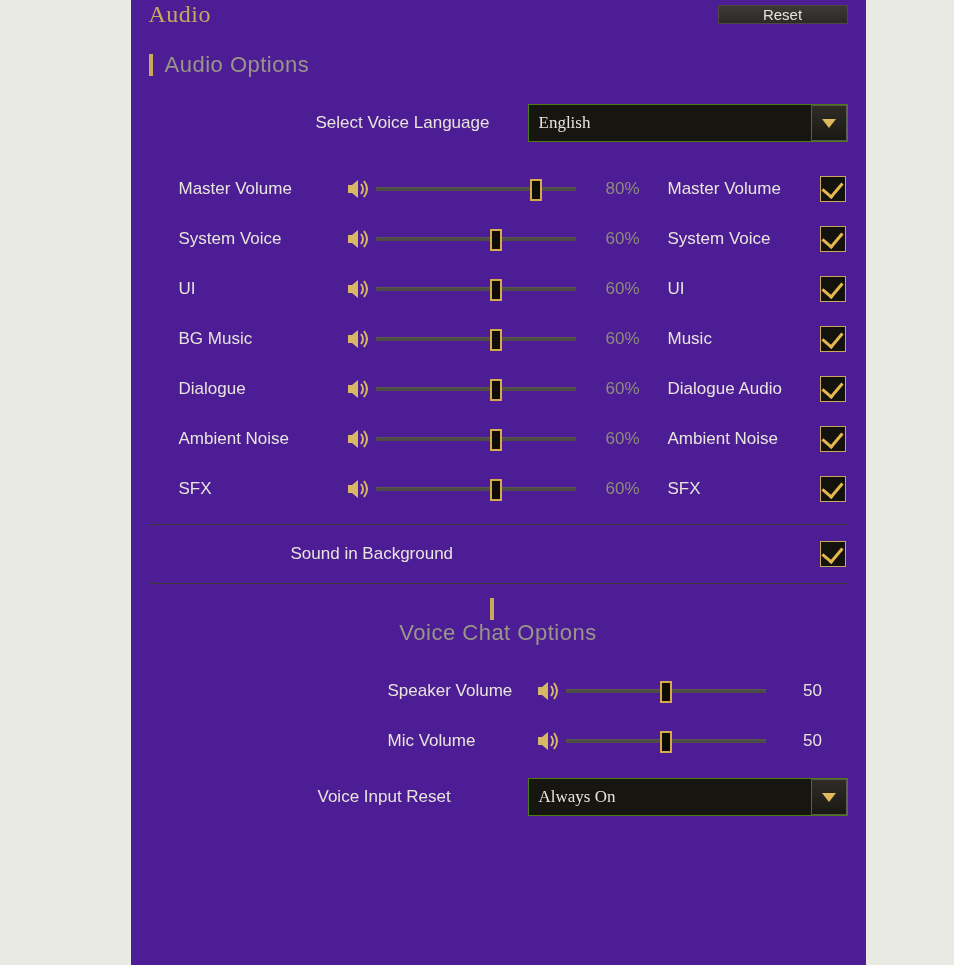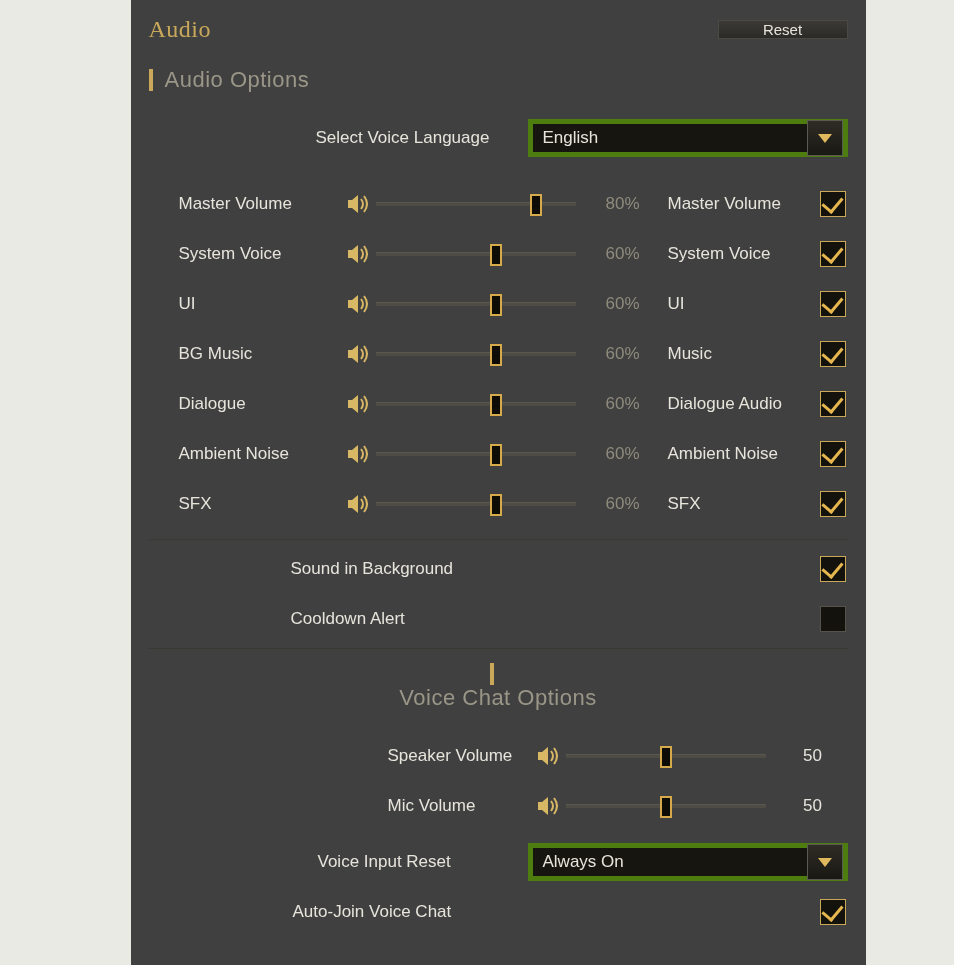--- a/index.html
+++ b/index.html
@@ -13,22 +13,22 @@
     width:954px; height:965px;
     margin:0 auto;
     background:#eaeae5;
     position:relative;
     display:flex;
     justify-content:center;
   }
   .panel {
     width:735px;
     height:965px;
-    background:#404040;
-    padding:16px 18px 20px 18px;
+    background:#4c1d95;
+    padding:1px 18px 20px 18px;
     overflow:hidden;
     margin-left:42px;
   }
 
   .panel-header {
     display:flex;
     align-items:center;
     justify-content:space-between;
     padding:0 0 14px 0;
   }
@@ -74,25 +74,26 @@
 
   .label {
     width:185px;
     padding-left:18px;
     font-size:17px;
     color:#e7e4dc;
   }
 
   .dropdown {
     width:320px; height:38px;
-    border:5px solid #4d7c0f;
+    border:1px solid #4d7c0f;
     background:#17150f;
     display:flex; align-items:center;
     position:relative;
     cursor:pointer;
+    font-family:Liberation Serif, serif;
   }
   .dropdown-text {
     flex:1;
     padding-left:10px;
     font-size:17px;
     color:#e7e4dc;
   }
   .dropdown-arrow-box {
     width:36px; height:36px;
     border:1px solid #5b5a50;
@@ -364,26 +365,20 @@
 
     <div class="divider"></div>
 
     <div class="row toggle-row">
       <div class="label">Sound in Background</div>
       <div class="check-wrap">
           <div id="chk-sib" class="checkbox checked"></div>
         </div>
     </div>
 
-    <div class="row toggle-row">
-      <div class="label">Cooldown Alert</div>
-      <div class="check-wrap">
-          <div id="chk-cool" class="checkbox unchecked"></div>
-        </div>
-    </div>
 
     <div class="divider" style="margin-top:4px;"></div>
 
     <div class="section-title-row" style="margin-top:14px;flex-direction:column;">
       <div class="section-bar"></div>
       <div class="section-title">Voice Chat Options</div>
     </div>
 
     <div class="row vc-row">
       <div class="label" style="width:168px; padding-left:20px;">Speaker Volume</div>
@@ -424,21 +419,15 @@
     <div class="row">
       <div class="label vc-drop-label">Voice Input Reset</div>
       <div class="dropdown">
         <div class="dropdown-text">Always On</div>
         <div class="dropdown-arrow-box">
           <div class="chevron-down"></div>
         </div>
       </div>
     </div>
 
-    <div class="row toggle-row">
-      <div class="label" style="padding-left:20px;">Auto-Join Voice Chat</div>
-      <div class="check-wrap">
-          <div id="chk-auto" class="checkbox checked"></div>
-        </div>
-    </div>
 
   </div>
 </div>
 
 </body></html>

